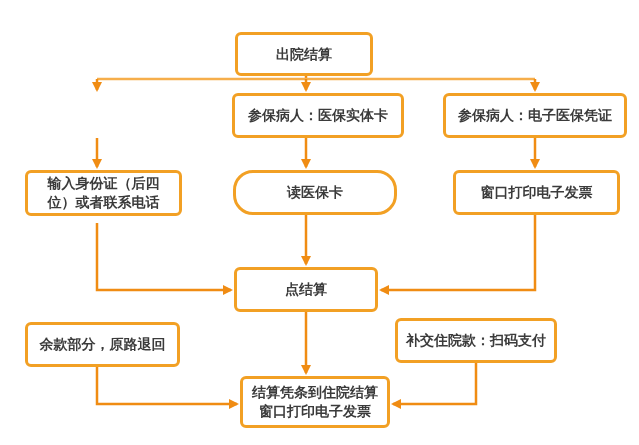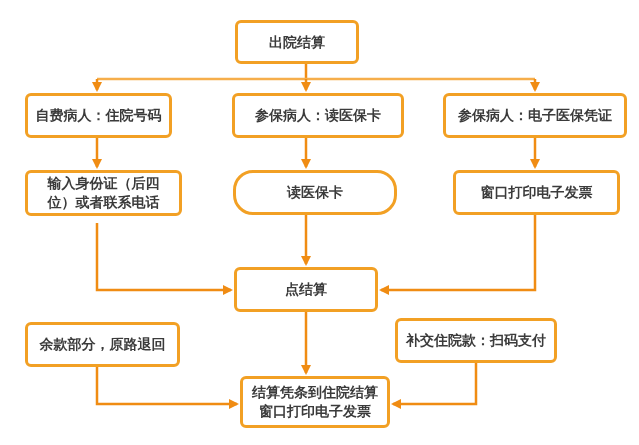--- a/index.html
+++ b/index.html
@@ -25,21 +25,21 @@
     border:3px solid var(--node-border);
     border-radius:6px;
     color:var(--text);
     font-size:14px;font-weight:bold;
     line-height:1.35;
     text-align:center;
     white-space:pre-line;
     box-sizing:border-box;
     z-index:2;
   }
-  .n-discharge{left:235px;top:20px;width:124px;height:44px;}
+  .n-discharge{left:235px;top:32px;width:138px;height:44px;}
   .n-self-pay{left:25px;top:93px;width:147px;height:45px;}
   .n-insured-card{left:232px;top:93px;width:172px;height:45px;}
   .n-insured-ecert{left:443px;top:93px;width:184px;height:45px;}
   .n-enter-id{left:25px;top:170px;width:157px;height:46px;}
   .n-read-card{left:233px;top:170px;width:164px;height:45px;border-radius:20px;}
   .n-scan-code{left:453px;top:170px;width:167px;height:45px;}
   .n-settle{left:234px;top:267px;width:144px;height:45px;}
   .n-refund{left:25px;top:322px;width:155px;height:45px;}
   .n-pay-extra{left:395px;top:318px;width:162px;height:45px;}
   .n-print-invoice{left:240px;top:376px;width:150px;height:52px;}
@@ -71,22 +71,21 @@
     <path marker-end="url(#arrowhead)" d="M306,215 V264"></path>
     <path marker-end="url(#arrowhead)" d="M535,215 V290 H381"></path>
 
     <path marker-end="url(#arrowhead)" d="M306,312 V373"></path>
 
     <path marker-end="url(#arrowhead)" d="M97,367 V404 H237"></path>
     <path marker-end="url(#arrowhead)" d="M476,363 V404 H393"></path>
   </svg>
 
   <div class="node n-discharge">出院结算</div>
-  <div class="node n-self-pay">自费病人：住院号码</div>
-  <div class="node n-insured-card">参保病人：读医保卡</div>
+  <div class="node n-insured-card">参保病人：医保实体卡</div>
   <div class="node n-insured-ecert">参保病人：电子医保凭证</div>
   <div class="node n-enter-id">输入身份证（后四
 位）或者联系电话</div>
   <div class="node n-read-card">读医保卡</div>
   <div class="node n-scan-code">窗口打印电子发票</div>
   <div class="node n-refund">余款部分，原路退回</div>
   <div class="node n-settle">点结算</div>
   <div class="node n-pay-extra">补交住院款：扫码支付</div>
   <div class="node n-print-invoice">结算凭条到住院结算
 窗口打印电子发票</div>

